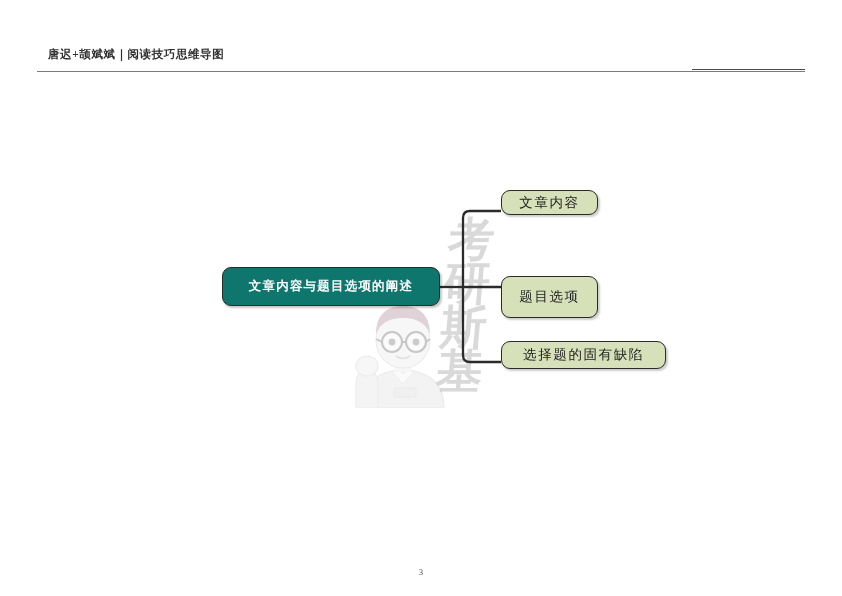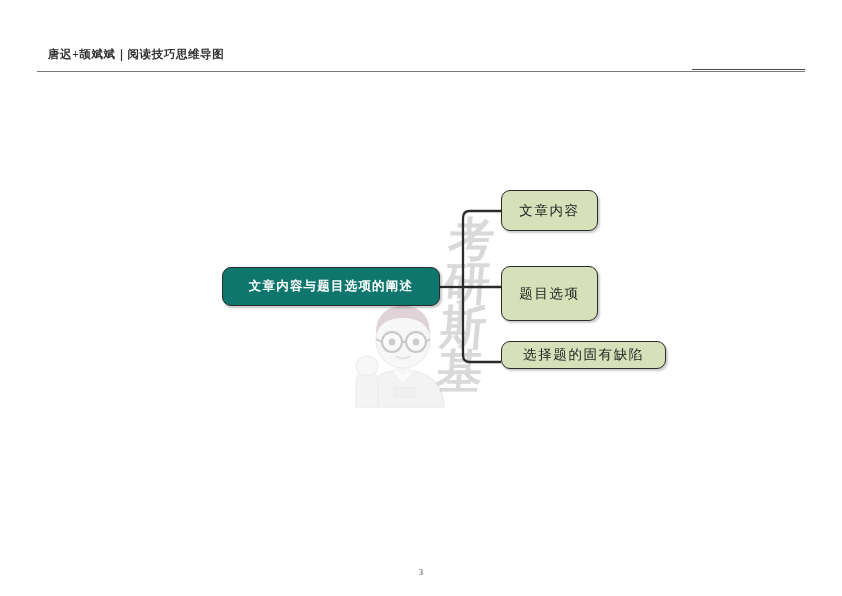--- a/index.html
+++ b/index.html
@@ -145,22 +145,22 @@
   .node-leaf {
     background: #d6e0b9;
     border: 1.7px solid #2b2b2b;
     color: #1d1d1d;
     font-size: 13.5px;
     letter-spacing: 1.6px;
     box-shadow: 1.5px 2px 2px rgba(0,0,0,0.2);
     font-family: "Liberation Serif", "DejaVu Serif", serif;
   }
 
-  .node-leaf-1 { left: 501px; top: 190px; width: 97px; height: 41px; }
-  .node-leaf-2 { left: 501px; top: 266px; width: 97px; height: 55px; }
+  .node-leaf-1 { left: 501px; top: 190px; width: 97px; height: 25px; }
+  .node-leaf-2 { left: 501px; top: 276px; width: 97px; height: 42px; }
   .node-leaf-3 { left: 501px; top: 341px; width: 165px; height: 28px; }
 
   .connectors {
     position: absolute;
     left: 0;
     top: 0;
     width: 842px;
     height: 596px;
     z-index: 2;
     pointer-events: none;

